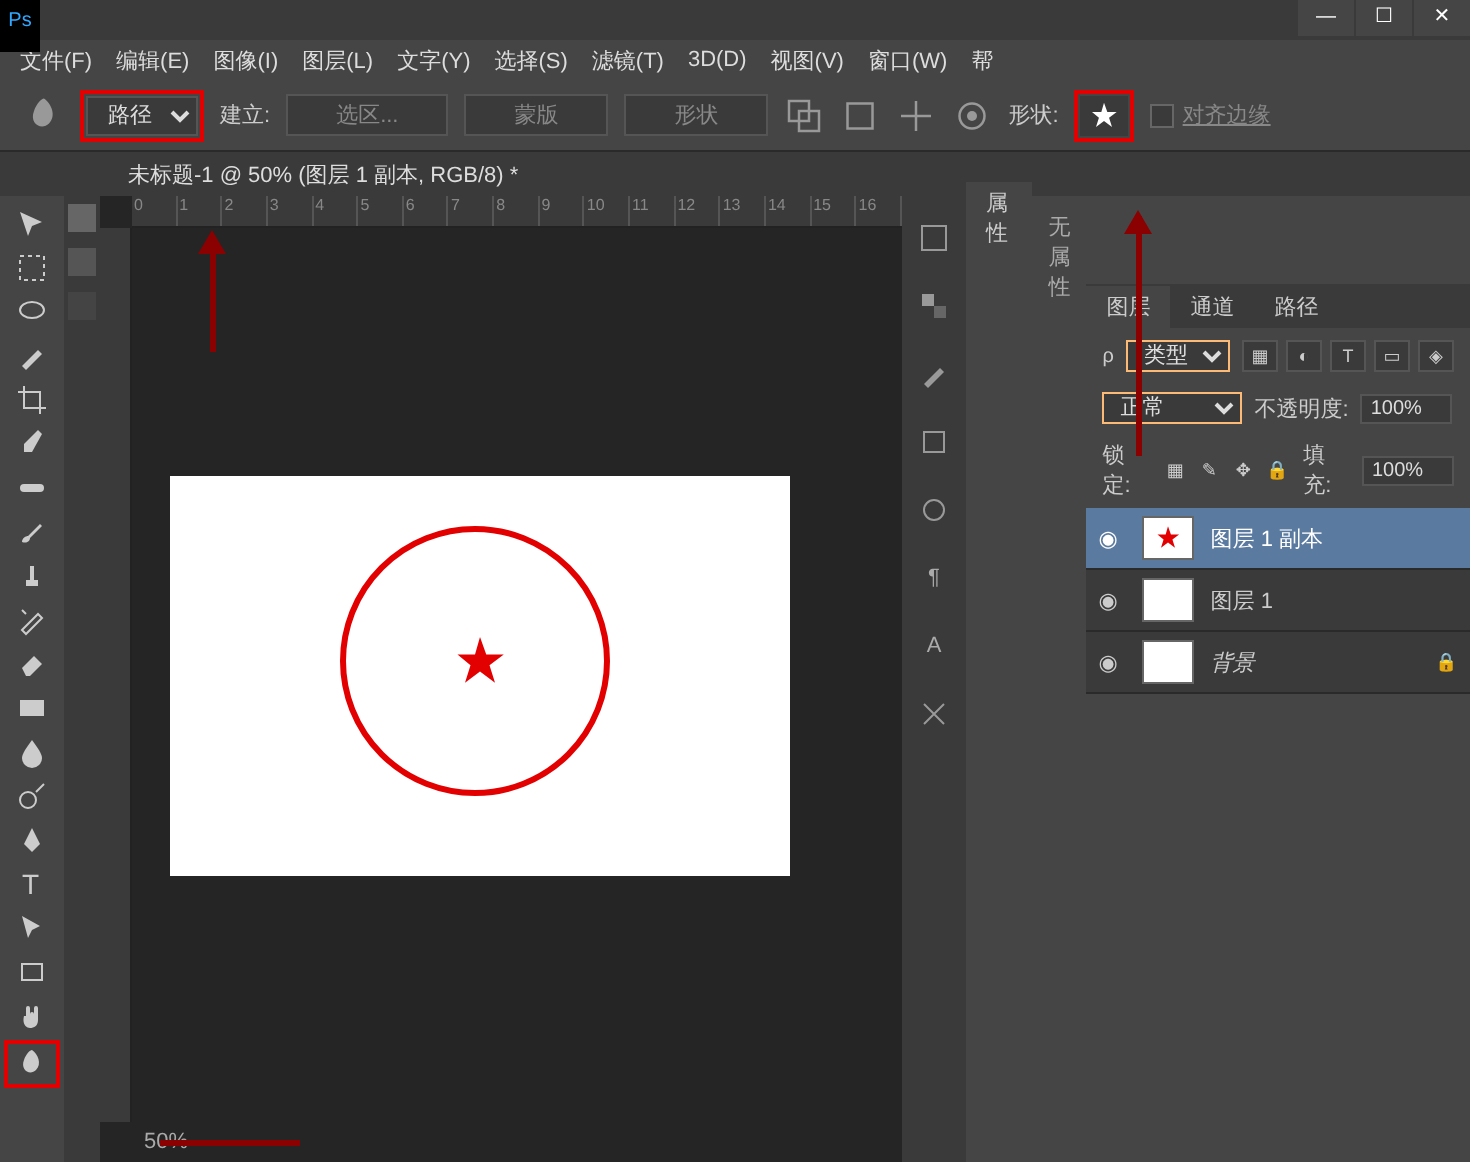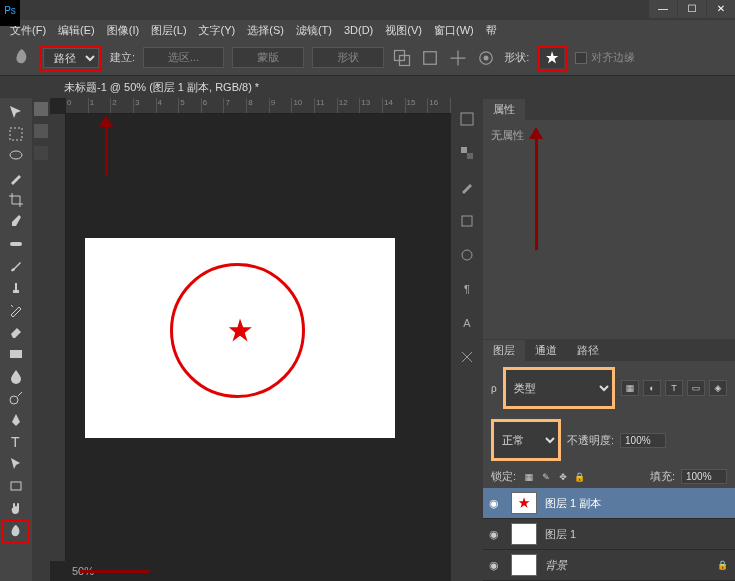--- a/index.html
+++ b/index.html
@@ -12,21 +12,21 @@
 
 .menubar { height: 20px; background: #454545; display: flex; align-items: center; padding-left: 4px; color: #ddd; }
 .menu-item { padding: 0 6px; cursor: pointer; font-size: 11px; }
 
 .optbar { height: 36px; background: #454545; border-bottom: 1px solid #2a2a2a; display: flex; align-items: center; padding: 0 12px; gap: 8px; }
 .opt-icon { width: 20px; height: 20px; display: flex; align-items: center; justify-content: center; }
 .opt-select { background: #3a3a3a; border: 1px solid #555; color: #ddd; padding: 2px 6px; font-size: 11px; }
 .opt-btn { background: #3a3a3a; border: 1px solid #555; color: #888; padding: 2px 24px; font-size: 11px; }
 .red-box { border: 2px solid #e30000; padding: 1px; }
 .star-shape { width: 24px; height: 20px; background: #3a3a3a; display: flex; align-items: center; justify-content: center; }
-.checkbox-label { display: flex; align-items: center; gap: 4px; color: #888; }
+.checkbox-label { display: flex; align-items: center; gap: 4px; color: #888; text-decoration: underline; }
 .checkbox { width: 12px; height: 12px; background: #3a3a3a; border: 1px solid #666; }
 
 .tabbar { height: 22px; background: #3a3a3a; display: flex; align-items: center; padding-left: 54px; }
 .doc-tab { color: #ddd; font-size: 11px; padding: 3px 10px; }
 
 .main-area { display: flex; height: calc(100% - 98px); }
 
 .toolbar { width: 32px; background: #454545; display: flex; flex-direction: column; align-items: center; padding-top: 4px; gap: 2px; }
 .tool { width: 24px; height: 20px; display: flex; align-items: center; justify-content: center; cursor: pointer; color: #ccc; }
 .tool svg { width: 16px; height: 16px; }
@@ -42,32 +42,32 @@
 .red-circle { position: absolute; top: 25px; left: 85px; width: 135px; height: 135px; border: 3px solid #e30000; border-radius: 50%; }
 .red-star { position: absolute; top: 78px; left: 140px; }
 .status-bar { position: absolute; bottom: 0; left: 16px; height: 18px; color: #aaa; font-size: 11px; padding: 2px 6px; }
 .red-arrow { position: absolute; background: #8b0000; }
 .arrow1 { top: 20px; left: 55px; width: 3px; height: 58px; }
 .arrow1::after { content: ""; position: absolute; top: -10px; left: -6px; border: 7px solid transparent; border-bottom: 12px solid #8b0000; }
 
 .side-tools { width: 32px; background: #3a3a3a; display: flex; flex-direction: column; align-items: center; padding-top: 10px; gap: 12px; }
 .side-tool { width: 24px; height: 22px; display: flex; align-items: center; justify-content: center; color: #aaa; cursor: pointer; }
 
-.panels { width: 252px; background: #454545; display: flex; flex-direction: column; }
+.panels { width: 252px; background: #454545; display: flex; }
 .panel-tabs { height: 22px; background: #3a3a3a; display: flex; align-items: center; }
 .panel-tab { padding: 3px 10px; font-size: 11px; color: #ccc; cursor: pointer; }
 .panel-tab.active { background: #454545; }
 .panel-body { flex: 1; background: #454545; padding: 8px; color: #aaa; font-size: 11px; position: relative; }
 .arrow2 { position: absolute; top: 10px; left: 52px; width: 3px; height: 120px; background: #8b0000; }
 .arrow2::after { content: ""; position: absolute; top: -10px; left: -6px; border: 7px solid transparent; border-bottom: 12px solid #8b0000; }
 
 .layers-panel { background: #454545; margin-top: 44px; }
 .layers-tabs { height: 22px; background: #3a3a3a; display: flex; align-items: center; }
 .layers-ctrl { padding: 6px 8px; display: flex; align-items: center; gap: 6px; }
-.layers-select { background: #3a3a3a; border: 3px solid #fdba74; color: #ddd; padding: 11px 4px; font-size: 11px; flex: 1; }
+.layers-select { background: #3a3a3a; border: 1px solid #fdba74; color: #ddd; padding: 0 4px; font-size: 11px; flex: 1; }
 .layers-filter-icons { display: flex; gap: 4px; }
 .filter-icon { width: 18px; height: 16px; background: #3a3a3a; border: 1px solid #555; display: flex; align-items: center; justify-content: center; font-size: 9px; }
 .layers-row { padding: 4px 8px; display: flex; align-items: center; gap: 6px; font-size: 11px; }
 .num-input { background: #3a3a3a; border: 1px solid #555; color: #ddd; padding: 1px 4px; width: 46px; font-size: 10px; }
 .lock-icons { display: flex; gap: 3px; }
 .lock-ico { width: 14px; height: 14px; display: flex; align-items: center; justify-content: center; font-size: 9px; }
 
 .layer-list { background: #3a3a3a; }
 .layer-item { display: flex; align-items: center; padding: 4px 6px; border-bottom: 1px solid #2a2a2a; gap: 8px; }
 .layer-item.selected { background: #5a7aa0; color: #fff; }

